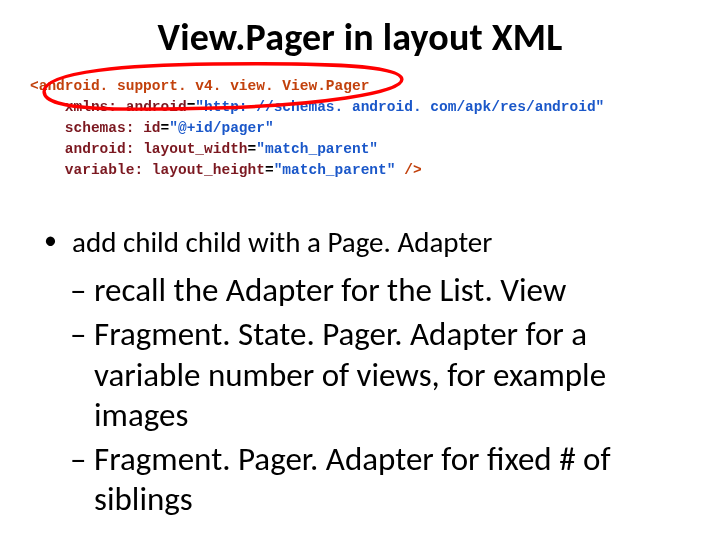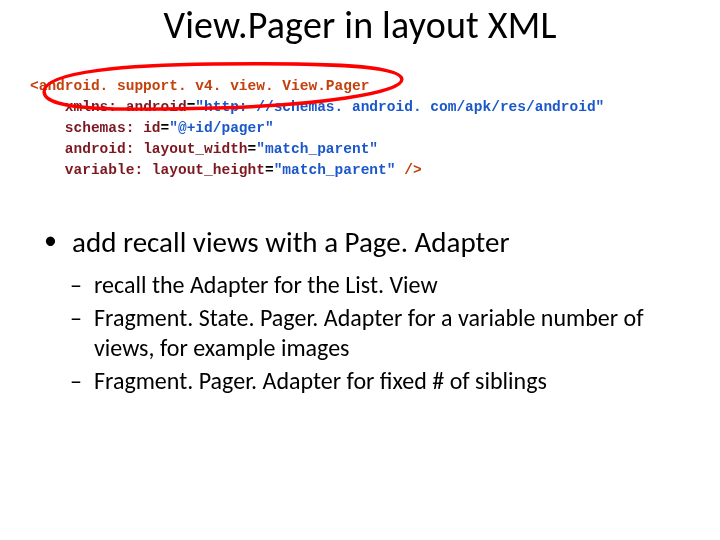--- a/index.html
+++ b/index.html
@@ -13,26 +13,26 @@
     overflow: hidden;
   }
   .slide {
     position: relative;
     width: 720px;
     height: 540px;
     box-sizing: border-box;
   }
   .title {
     position: absolute;
-    top: 2px;
+    top: 14px;
     left: 0;
     width: 720px;
     text-align: center;
     font-size: 38px;
-    font-weight: 400;
+    font-weight: 700;
     letter-spacing: 0.2px;
   }
   .code-block {
     position: absolute;
     top: 76px;
     left: 30px;
     width: 660px;
     font-family: "Courier New", monospace;
     font-size: 14.5px;
     line-height: 1.45;
@@ -64,21 +64,21 @@
     padding-left: 28px;
   }
   .bullet-l1::before {
     content: "•";
     position: absolute;
     left: 0;
     top: 0;
     font-size: 26px;
   }
   .bullet-l2 {
-    font-size: 24px;
+    font-size: 33px;
     margin: 0 0 4px 0;
     line-height: 1.22;
     position: relative;
     padding-left: 24px;
     margin-left: 26px;
     max-width: 560px;
   }
   .bullet-l2::before {
     content: "–";
     position: absolute;
@@ -101,19 +101,19 @@
 
   <svg class="markup-ellipse" viewBox="0 0 400 52">
     <path d="M 30 26
              C 30 5, 120 2, 200 4
              C 290 6, 388 10, 388 26
              C 388 40, 300 49, 200 48
              C 110 47, 30 46, 30 26 Z" fill="none" stroke="#ff0000" stroke-width="3.4" stroke-linecap="round" transform="rotate(-2 200 26)"></path>
   </svg>
 
   <div class="body-list">
-    <p class="bullet-l1">add recall views with a Page. Adapter</p>
+    <p class="bullet-l1">add child child with a Page. Adapter</p>
     <p class="bullet-l2">recall the Adapter for the List. View</p>
     <p class="bullet-l2">Fragment. State. Pager. Adapter for a variable number of views, for example images</p>
     <p class="bullet-l2">Fragment. Pager. Adapter for fixed # of siblings</p>
   </div>
 
 </div>
 
 </body></html>

